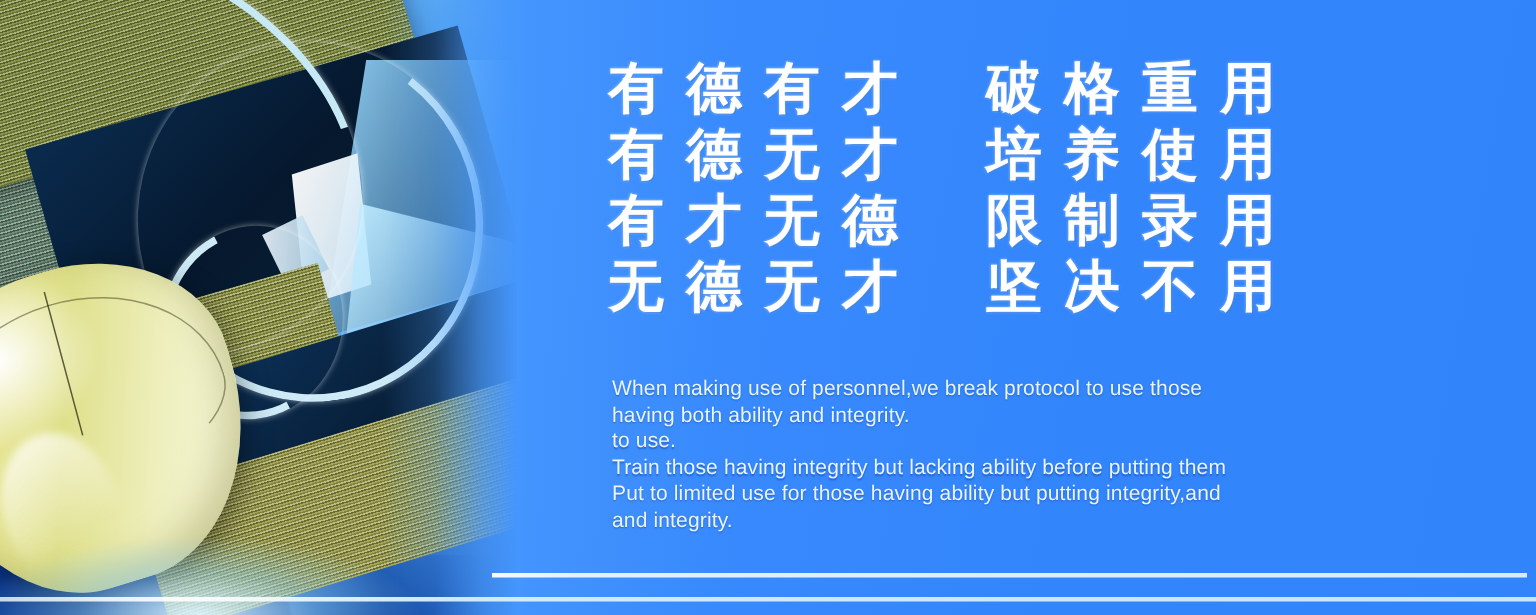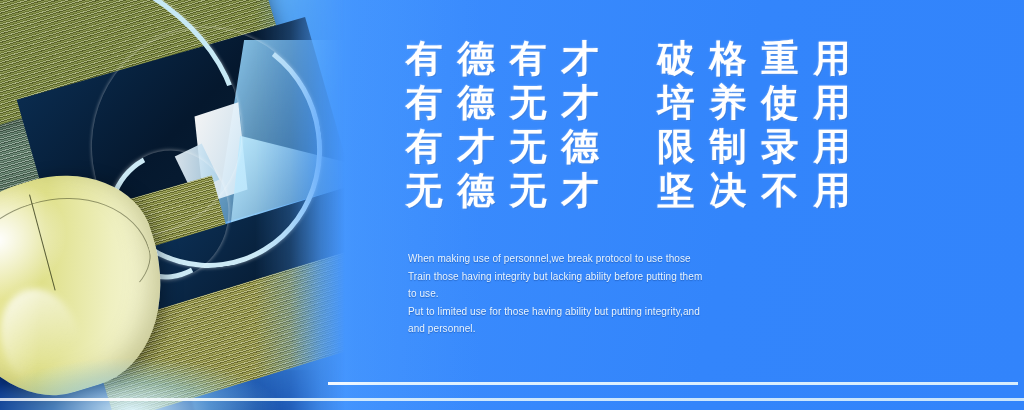--- a/index.html
+++ b/index.html
@@ -193,21 +193,21 @@
     font-size:37px;line-height:42px;font-weight:700;
     color:#ffffff;
     text-shadow:0 0 2px rgba(255,255,255,.55), 1px 1px 0 rgba(20,80,170,.35);
     letter-spacing:0;
   }
   .han-gap{width:44px;}
 
   
   .english{
     position:absolute;left:408px;top:250px;width:530px;
-    font-size:10px;line-height:17.5px;color:#e8f4ff;
+    font-size:14px;line-height:17.5px;color:#e8f4ff;
     text-shadow:0 1px 1px rgba(20,70,150,.55);
     letter-spacing:.1px;
   }
   .english div{white-space:pre-wrap;}
 </style>
 </head>
 <body>
 
 <div id="stage">
 
@@ -291,22 +291,23 @@
       <span class="han">坚</span>
       <span class="han">决</span>
       <span class="han">不</span>
       <span class="han">用</span>
     </div>
 
   </div>
 
   <div class="english">
     <div>When making use of personnel,we break protocol to use those</div>
+    <div>having both ability and integrity.</div>
+    <div>to use.</div>
     <div>Train those having integrity but lacking ability before putting them</div>
-    <div>to use.</div>
     <div>Put to limited use for those having ability but putting integrity,and</div>
-    <div>and personnel.</div>
+    <div>and integrity.</div>
   </div>
 
   <div class="rule-upper"></div>
   <div class="rule-lower"></div>
 
 </div>
 
 </body></html>

